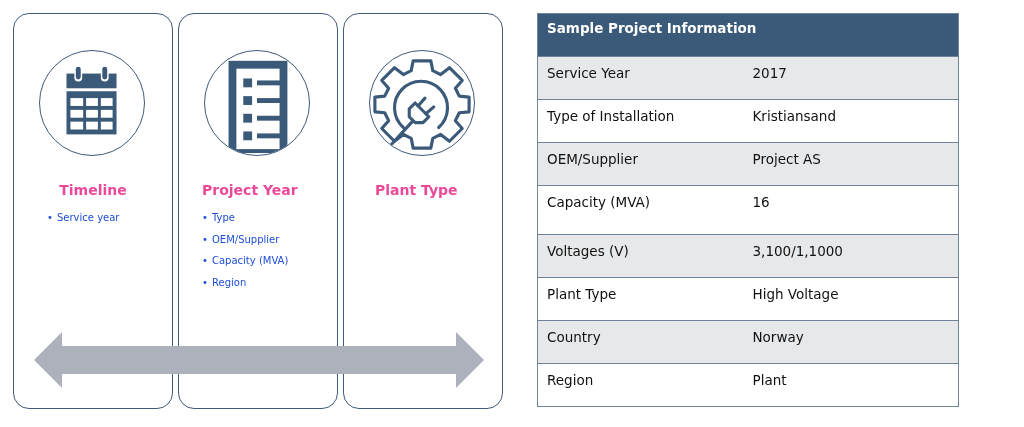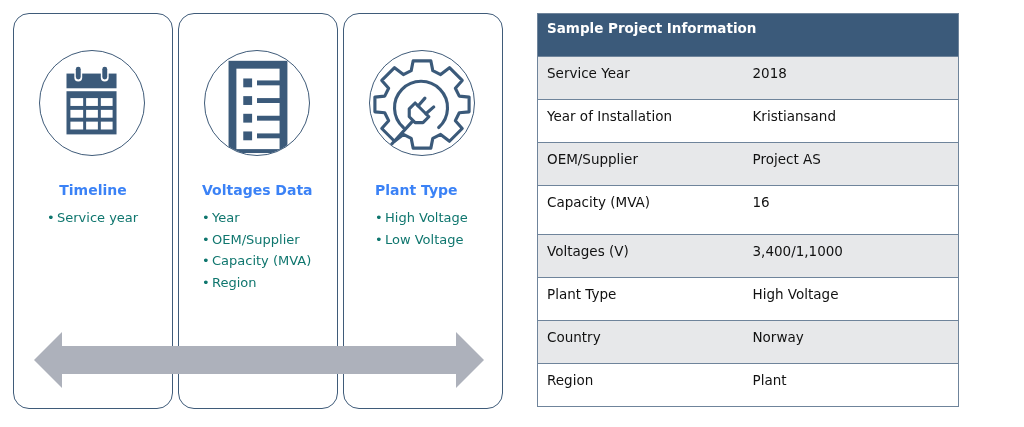--- a/index.html
+++ b/index.html
@@ -11,24 +11,24 @@
     position: absolute; top: 13px; height: 396px; width: 160px;
     border: 1.5px solid #3f5b79; border-radius: 16px; box-sizing: border-box; background: #fff;
   }
   .card .circle {
     position: absolute; top: 36px; left: 50%; margin-left: -54px;
     width: 106px; height: 106px; border-radius: 50%; border: 1.4px solid #3f5b79; box-sizing: border-box;
     overflow: hidden;
   }
   .card .circle svg { position: absolute; left: 0; top: 0; width: 100%; height: 100%; }
   .card .title {
-    position: absolute; top: 168px; font-weight: bold; font-size: 14px; color: #3b82f6; white-space: nowrap;
+    position: absolute; top: 168px; font-weight: bold; font-size: 14px; color: #ec4899; white-space: nowrap;
   }
   .card ul { position: absolute; top: 193px; margin: 0; padding: 0; list-style: none; }
-  .card li { font-size: 13px; line-height: 21.6px; white-space: nowrap; color: #0f766e; }
+  .card li { font-size: 10px; line-height: 21.6px; white-space: nowrap; color: #1d4ed8; }
   .card li .bullet { display: inline-block; width: 10px; }
   #card-timeline { left: 13px; }
   #card-timeline .title { left: 0; right: 0; text-align: center; }
   #card-timeline ul { left: 33px; }
   #card-project { left: 178px; }
   #card-project .title { left: 23px; }
   #card-project ul { left: 23px; }
   #card-plant { left: 343px; }
   #card-plant .title { left: 31px; }
   #card-plant ul { left: 31px; }
@@ -92,79 +92,75 @@
           <rect x="53" y="30" width="26" height="5"></rect>
         <rect x="39" y="46" width="9" height="9"></rect>
           <rect x="53" y="48" width="26" height="5"></rect>
         <rect x="39" y="64" width="9" height="9"></rect>
           <rect x="53" y="66" width="26" height="5"></rect>
         <rect x="39" y="82" width="9" height="9"></rect>
           <rect x="53" y="84" width="26" height="5"></rect>
       </g>
     </svg>
   </div>
-  <div class="title">Voltages Data</div>
+  <div class="title">Project Year</div>
   <ul>
-    <li><span class="bullet">•</span><span>Year</span></li>
+    <li><span class="bullet">•</span><span>Type</span></li>
     <li><span class="bullet">•</span><span>OEM/Supplier</span></li>
     <li><span class="bullet">•</span><span>Capacity (MVA)</span></li>
     <li><span class="bullet">•</span><span>Region</span></li>
   </ul>
 </div>
 
 <div class="card" id="card-plant">
   <div class="circle">
     <svg viewBox="0 0 106 106">
       <g fill="none" stroke="#3b5a7a" stroke-width="3.2" stroke-linejoin="round" stroke-linecap="round">
         <path d="M44 10 L62 10 L64 20 L72 24 L81 17 L94 30 L87 38 L91 46 L101 47 L101 62 L91 63 L87 71 L94 79 L81 92 L72 85 L64 89 L62 99 L44 99 L42 89 L34 85 L25 92 L12 79 L19 71 L15 63 L5 62 L5 47 L15 46 L19 38 L12 30 L25 17 L34 24 L42 20 Z"></path>
         <path d="M34 78 A 27 27 0 1 1 70 78"></path>
         <path d="M46 53 L60 67 L54 73 L46 73 L40 67 L40 59 Z"></path>
         <path d="M49 56 L56 48"></path>
         <path d="M57 64 L65 57"></path>
         <path d="M43 72 L22 95"></path>
       </g>
     </svg>
   </div>
   <div class="title">Plant Type</div>
-  <ul>
-    <li><span class="bullet">•</span><span>High Voltage</span></li>
-    <li><span class="bullet">•</span><span>Low Voltage</span></li>
-  </ul>
 </div>
 
 <svg id="arrow" viewBox="0 0 520 427">
   <polygon points="34,360 62,332 62,346 456,346 456,332 484,360 456,388 456,374 62,374 62,388" fill="#adb1bb"></polygon>
 </svg>
 
 <table class="info">
   <thead>
     <tr>
       <th colspan="2">Sample Project Information</th>
     </tr>
   </thead>
   <tbody>
     <tr class="shade">
       <td class="label">Service Year</td>
-      <td>2018</td>
+      <td>2017</td>
     </tr>
     <tr>
-      <td class="label">Year of Installation</td>
+      <td class="label">Type of Installation</td>
       <td>Kristiansand</td>
     </tr>
     <tr class="shade">
       <td class="label">OEM/Supplier</td>
       <td>Project AS</td>
     </tr>
     <tr class="tall">
       <td class="label">Capacity (MVA)</td>
       <td>16</td>
     </tr>
     <tr class="shade">
       <td class="label">Voltages (V)</td>
-      <td>3,400/1,1000</td>
+      <td>3,100/1,1000</td>
     </tr>
     <tr>
       <td class="label">Plant Type</td>
       <td>High Voltage</td>
     </tr>
     <tr class="shade">
       <td class="label">Country</td>
       <td>Norway</td>
     </tr>
     <tr>

